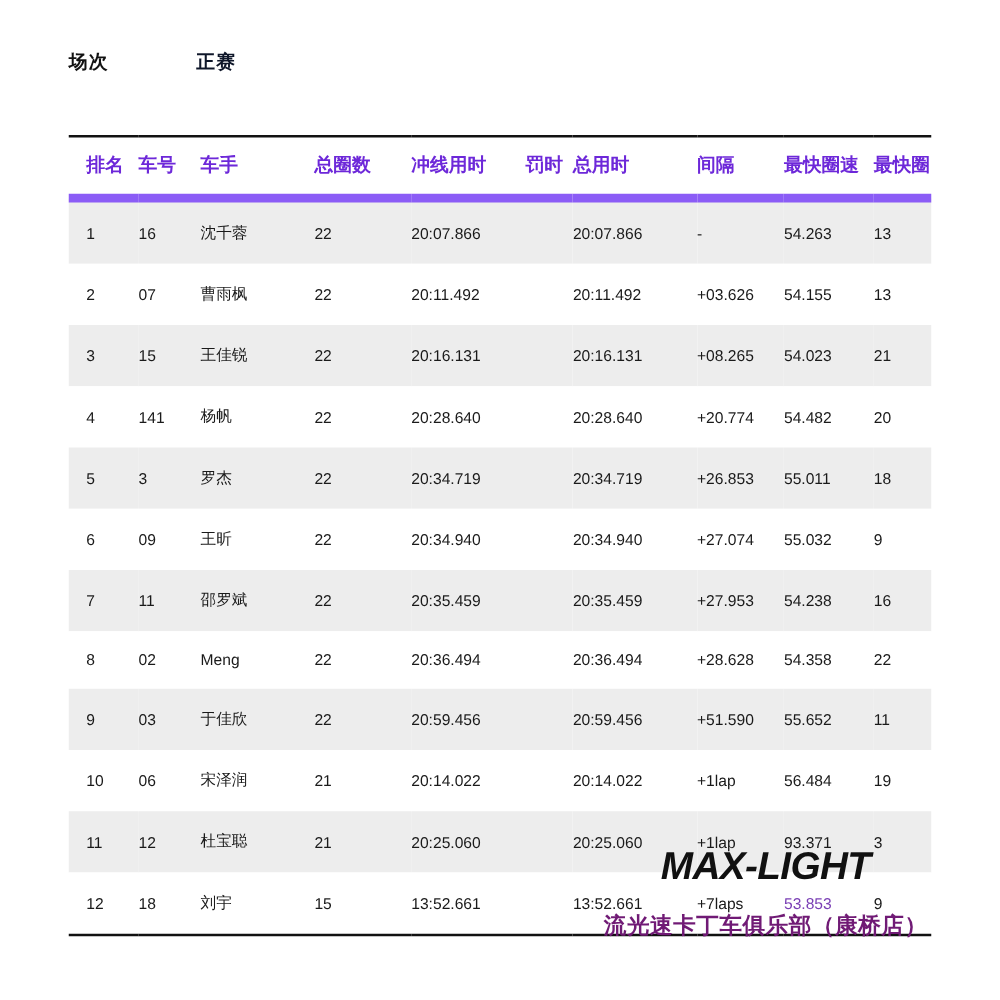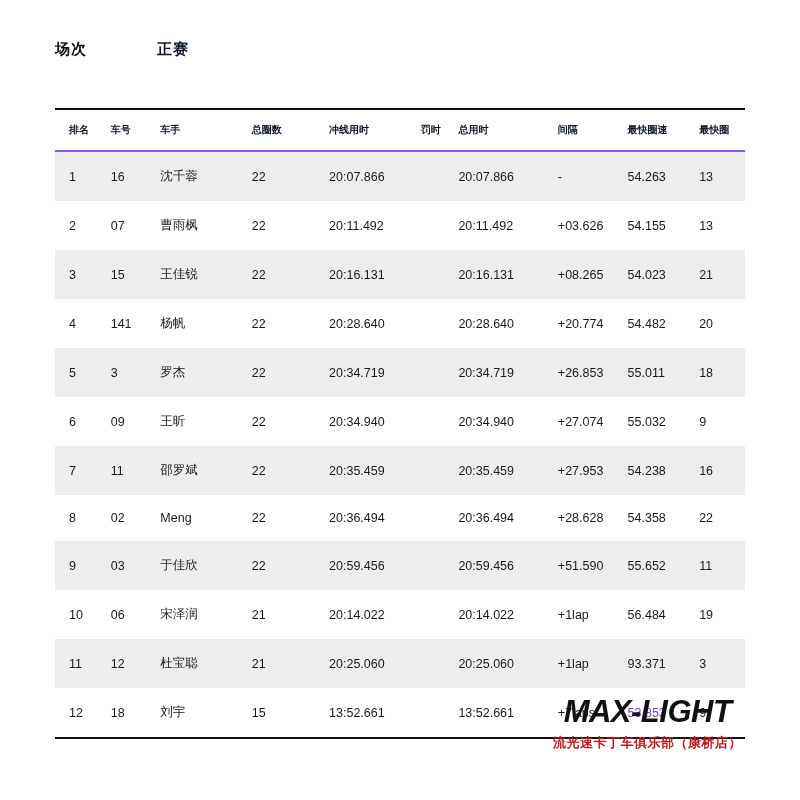--- a/index.html
+++ b/index.html
@@ -47,26 +47,26 @@
     left: 55px;
     width: 690px;
   }
   table.results {
     width: 690px;
     border-collapse: collapse;
     font-size: 12.5px;
   }
   table.results thead th {
     text-align: left;
-    font-size: 10px;
-    font-weight: bold;
-    color: #0f172a;
+    font-size: 15px;
+    font-weight: bold;
+    color: #6d28d9;
     padding: 13px 0 13px 0;
     border-top: 2px solid #111;
-    border-bottom: 2px solid #8b5cf6;
+    border-bottom: 7px solid #8b5cf6;
     white-space: nowrap;
   }
   table.results tbody td {
     padding: 16px 0 16px 0;
     color: #1a1a1a;
     font-size: 12.5px;
     white-space: nowrap;
     vertical-align: middle;
   }
   table.results tbody tr.odd td {
@@ -107,24 +107,24 @@
     font-family: "Liberation Sans", "DejaVu Sans", sans-serif;
     font-size: 31px;
     font-weight: bold;
     font-style: italic;
     letter-spacing: -0.5px;
     color: #111;
     line-height: 1.05;
     text-align: center;
   }
   .brand-sub {
-    font-size: 13px;
-    font-weight: bold;
-    color: #b91c1c;
-    margin-top: 5px;
+    font-size: 18px;
+    font-weight: bold;
+    color: #701a75;
+    margin-top: 18px;
     letter-spacing: 0.5px;
   }
 </style>
 </head>
 <body>
 
 <div class="page">
 
   <div class="header-row">
     <span class="header-label">场次</span>

